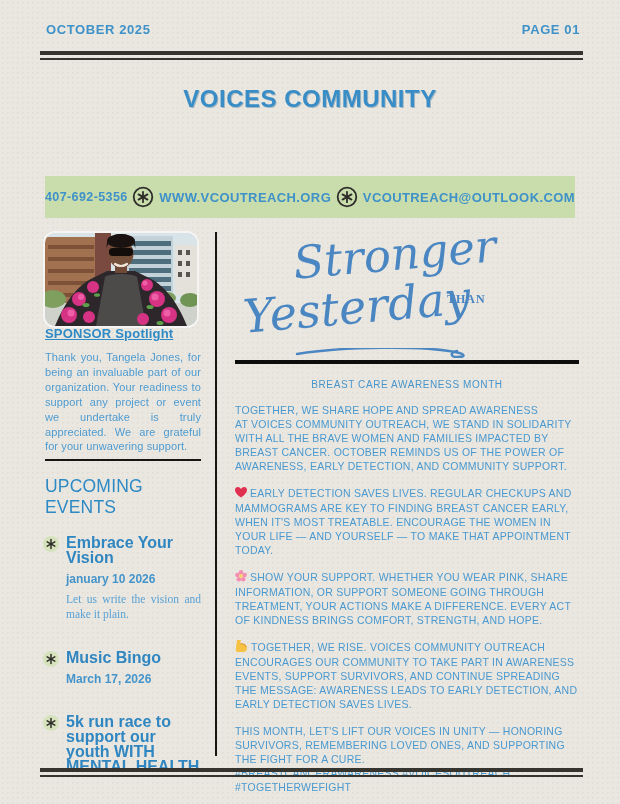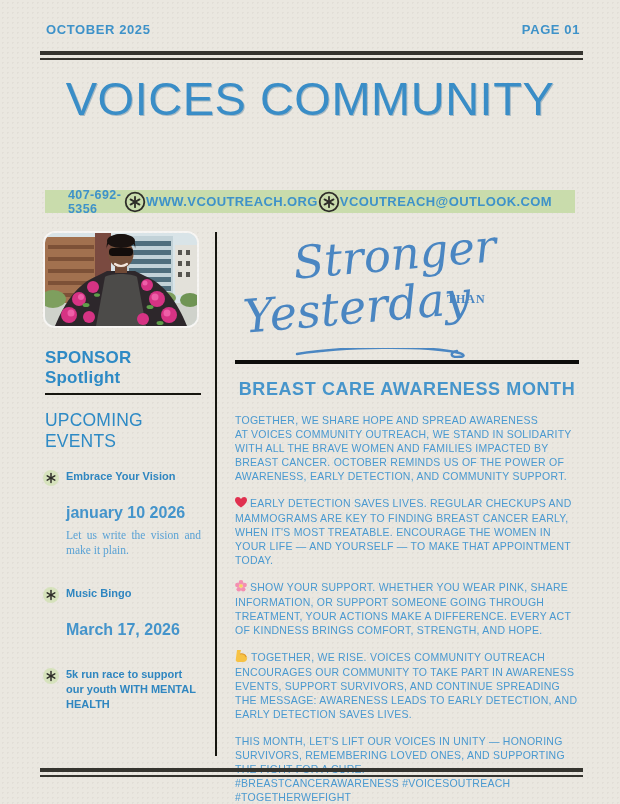--- a/index.html
+++ b/index.html
@@ -15,61 +15,61 @@
   
   .top-bar { position:absolute; top:22px; left:46px; right:40px;
     display:flex; justify-content:space-between; align-items:center;
     color:#3E92C9; font-weight:bold; font-size:13px; letter-spacing:.6px; }
   .rule-double { position:absolute; left:40px; right:37px; height:4px;
     border-top:4px solid #35342F; border-bottom:2px solid #35342F; padding-top:3px;
     background:transparent; }
   .rule-top { top:51px; }
   .rule-bottom { top:768px; }
   .masthead { position:absolute; top:80px; left:0; right:0; text-align:center;
-    color:#398DC7; font-weight:normal; font-size:47px; line-height:37px;
+    color:#398DC7; font-weight:bold; font-size:24px; line-height:37px;
     letter-spacing:.5px; text-shadow:1px 1px 0 rgba(42,101,140,.35); }
   
-  .contact-bar { position:absolute; top:190px; left:45px; width:530px; height:23px;
+  .contact-bar { position:absolute; top:176px; left:45px; width:530px; height:42px;
     background:#C9DCAC; display:flex; align-items:center; justify-content:space-between;
-    padding:0 23px; }
+    padding:0 0; }
   .contact-text { color:#3E92C9; font-weight:bold; font-size:13px; letter-spacing:.4px; }
   .phone { font-size:12.5px; }
   .asterisk-circle { display:inline-flex; }
   
   .col-divider { position:absolute; left:215px; top:232px; width:2px; height:524px; background:#16150F; }
   .left-col  { position:absolute; left:45px; top:233px; width:156px; }
   .right-col { position:absolute; left:235px; top:236px; width:344px; }
   
   .photo-frame { width:152px; height:93px; border-radius:10px; overflow:hidden;
     background:#d9e4e8; box-shadow:0 0 0 2px rgba(255,255,255,.6); }
   .photo-frame svg { display:block; }
-  .sponsor-heading { margin-top:22px; color:#2E8AC5; font-weight:bold; font-size:17px; letter-spacing:.2px; }
+  .sponsor-heading { margin-top:0; color:#2E8AC5; font-weight:bold; font-size:13px; letter-spacing:.2px;text-decoration:underline; }
   .sponsor-body { margin-top:9px; color:#4E9BD1; font-size:11px; line-height:14.9px;
     text-align:justify; letter-spacing:.1px; }
   .sponsor-rule { margin-top:5px; height:2px; background:#16150F; }
   .events-heading { margin-top:15px; color:#2E8AC5; font-weight:normal; font-size:17.5px; letter-spacing:.2px; }
   .event { position:relative; padding-left:21px; margin-top:17px; }
   .event + .event { margin-top:28px; }
   .event-bullet { position:absolute; left:-2px; top:1px; }
   .event:nth-of-type(3) .event-bullet { top:8px; }
-  .event-title { color:#2F86C0; font-weight:bold; font-size:11px; line-height:15px; }
-  .event-date { margin-top:20px; color:#4494CB; font-weight:bold; font-size:16px; }
+  .event-title { color:#2F86C0; font-weight:bold; font-size:16px; line-height:15px; }
+  .event-date { margin-top:7px; color:#4494CB; font-weight:bold; font-size:12px; }
   .event-desc { margin-top:6px; color:#5AA2D5; font-size:11.5px; line-height:15px; text-align:justify;font-family:Liberation Serif, serif; }
   
   .script-box { position:relative; height:122px; color:#4A86C2; }
   .script-word { position:absolute; font-family:"DejaVu Serif", serif; font-style:italic;
     transform:rotate(-5deg); white-space:nowrap; }
   .script-w1 { left:58px; top:-8px; font-size:45px; }
   .script-w2 { left:212px; top:56px; font-size:12px; font-family:Liberation Serif, serif;
     font-style:normal; font-weight:bold; letter-spacing:1px; text-transform:uppercase; transform:none; }
   .script-w3 { left:8px; top:44px; font-size:46px; }
   .script-swash { position:absolute; left:60px; top:112px; width:180px; height:10px; }
   .feature-rule { height:4px; background:#0D0D0B; margin-top:2px; }
-  .feature-heading { margin-top:15px; text-align:center; color:#4795CB; font-weight:bold;
-    font-size:18px; letter-spacing:.6px; }
+  .feature-heading { margin-top:15px; text-align:center; color:#4795CB; font-weight:normal;
+    font-size:10px; letter-spacing:.6px; }
   .feature-par { margin-top:13px; color:#4A99D0; font-size:10.5px; line-height:14px;
     letter-spacing:.25px; white-space:pre-line; }
   .par-icon { display:inline-block; vertical-align:-1px; margin-right:3px; }
 </style>
 </head>
 <body>
 
 <div class="page">
 
   <div class="top-bar">
@@ -173,20 +173,21 @@
         </g>
         <rect x="70" y="29" width="12" height="11" fill="#6F4936"></rect>
         <ellipse cx="76" cy="21" rx="12.5" ry="14" fill="#74503A"></ellipse>
         <path d="M62,16 C60,4 92,4 90,16 C92,9 86,1 76,1 C66,1 60,9 62,16 Z" fill="#191210"></path>
         <ellipse cx="76" cy="8" rx="14" ry="7" fill="#191210"></ellipse>
         <rect x="64" y="15" width="24" height="8" rx="3.5" fill="#120D0B"></rect>
         <path d="M70,31 Q76,35 82,31" stroke="#F3E6DC" stroke-width="2.2" fill="none" stroke-linecap="round"></path>
       </svg>
     </div>
     <div class="sponsor-heading">SPONSOR Spotlight</div>
+    <div class="sponsor-body">Thank you, Tangela Jones, for being an invaluable part of our organization. Your readiness to support any project or event we undertake is truly appreciated. We are grateful for your unwavering support.</div>
     <div class="sponsor-rule"></div>
 
     <div class="events-heading">UPCOMING EVENTS</div>
 
     <div class="event">
       <span class="event-bullet">
         <svg width="16" height="16" viewBox="0 0 16 16">
             <circle cx="8" cy="8" r="8" fill="#D6E2BC"></circle>
             <g stroke="#2E2D29" stroke-width="1.5" stroke-linecap="round">
               <line x1="8" y1="3.6" x2="8" y2="12.4"></line>

